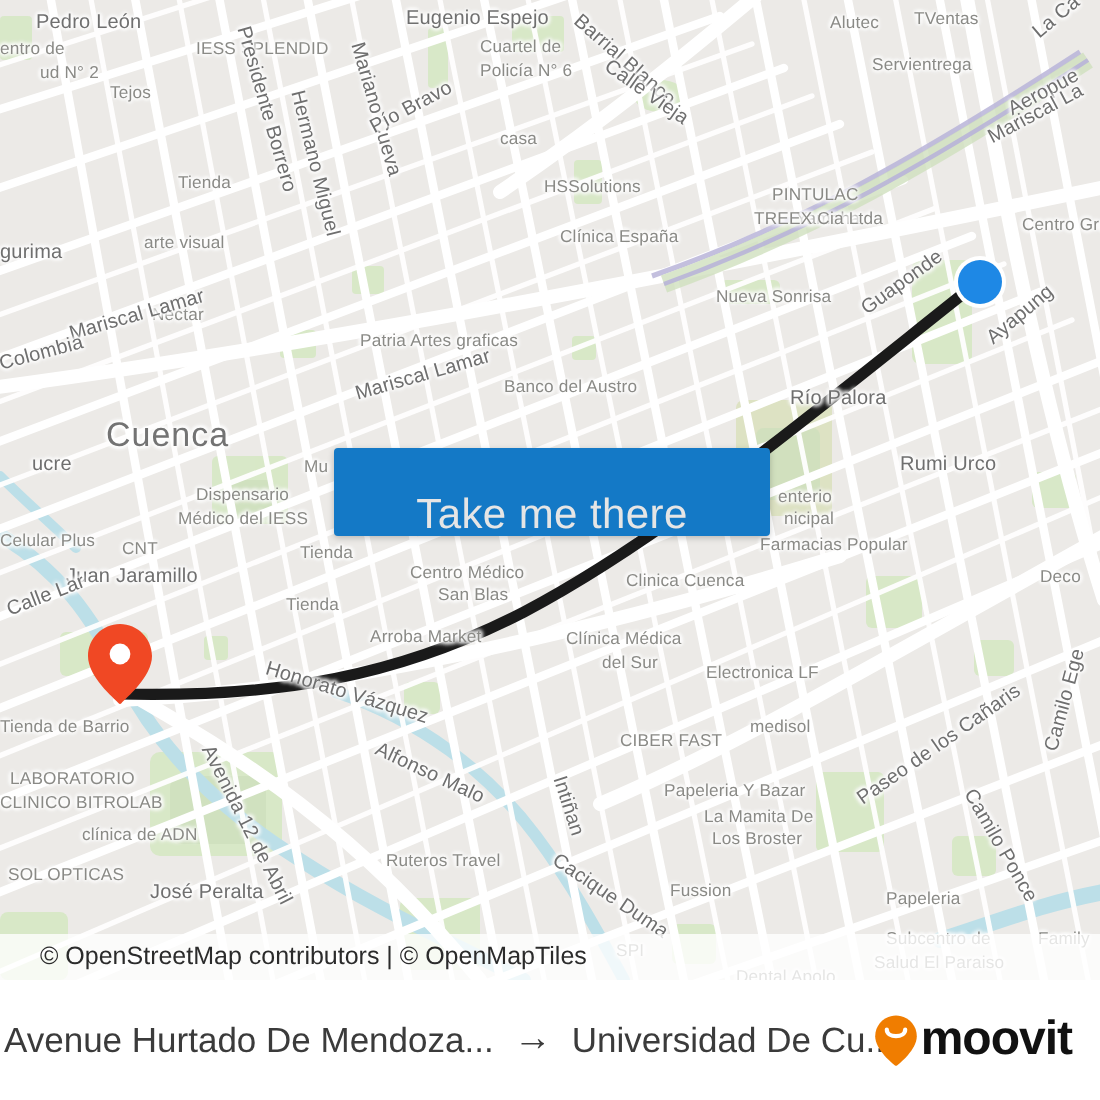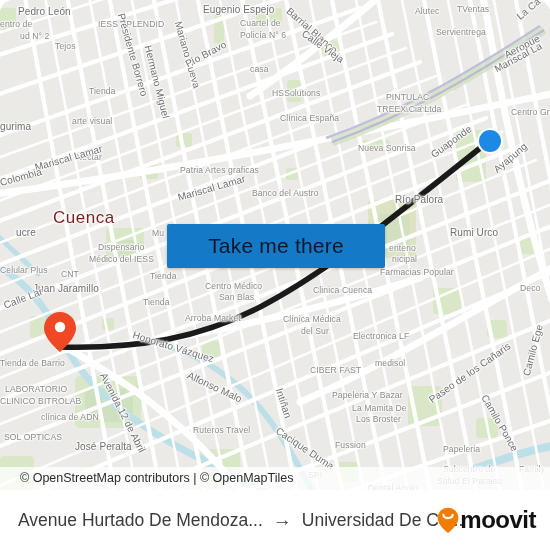--- a/index.html
+++ b/index.html
@@ -7,21 +7,20 @@
     width: 550px; height: 550px;
     overflow: hidden;
     background: #ffffff;
     font-family: "Liberation Sans", sans-serif;
   }
   #app {
     position: relative;
     width: 550px; height: 550px;
     overflow: hidden;
     background: #fff;
-    border-radius: 14px;
   }
 
   
   #map-area {
     position: absolute;
     left: 0; top: 0;
     width: 550px; height: 490px;
     overflow: hidden;
     background: #e9e8e5;
   }
@@ -33,21 +32,21 @@
     font-family: "Liberation Sans", sans-serif;
     font-size: 9px;
     white-space: nowrap;
     letter-spacing: .1px;
     text-shadow: 0 0 2px #fff, 0 0 2px #fff, 0 0 3px #fff, 1px 0 2px #fff, -1px 0 2px #fff, 0 1px 2px #fff, 0 -1px 2px #fff;
     transform-origin: left center;
     pointer-events: none;
   }
   .maplbl.poi { color: #8a8a86; font-size: 8.6px; }
   .maplbl.street { color: #6f6f6f; font-size: 10px; }
-  .maplbl.big { color: #7f1d1d; font-size: 17px; letter-spacing: .5px; }
+  .maplbl.big { color: #737373; font-size: 17px; letter-spacing: .5px; }
 
   
   #attribution {
     position: absolute;
     left: 0; bottom: 0;
     width: 550px;
     padding: 4px 0 5px 20px;
     font-size: 12.5px;
     color: #2b2b2b;
     background: rgba(255,255,255,0.78);
@@ -55,50 +54,50 @@
     white-space: nowrap;
     z-index: 30;
   }
 
   
   #cta-button {
     position: absolute;
     left: 167px; top: 224px;
     width: 218px; height: 44px;
     background: #1479c6;
-    color: #0f172a;
+    color: #e5e5e5;
     border: none;
     border-radius: 2px;
     font-family: "Liberation Sans", sans-serif;
     font-size: 21px;
     letter-spacing: .2px;
     line-height: 44px;
     text-align: center;
     cursor: pointer;
     z-index: 25;
     box-shadow: 0 1px 3px rgba(0,0,0,.22);
-    padding: 0;
+    padding: 12px;
   }
 
   
   #bottom-bar {
     position: absolute;
     left: 0; top: 490px;
     width: 550px; height: 60px;
     background: #ffffff;
     display: flex;
     align-items: center;
     z-index: 40;
   }
   #trip-summary {
     display: flex;
     align-items: flex-start;
     flex: 1 1 auto;
     min-width: 0;
-    padding-left: 18px;
+    padding-left: 2px;
     gap: 10px;
   }
   .endpoint-text {
     font-size: 17.5px;
     color: #3b3b3b;
     white-space: nowrap;
     font-family: "Liberation Sans", sans-serif;
   }
   #trip-arrow {
     font-size: 19px;

